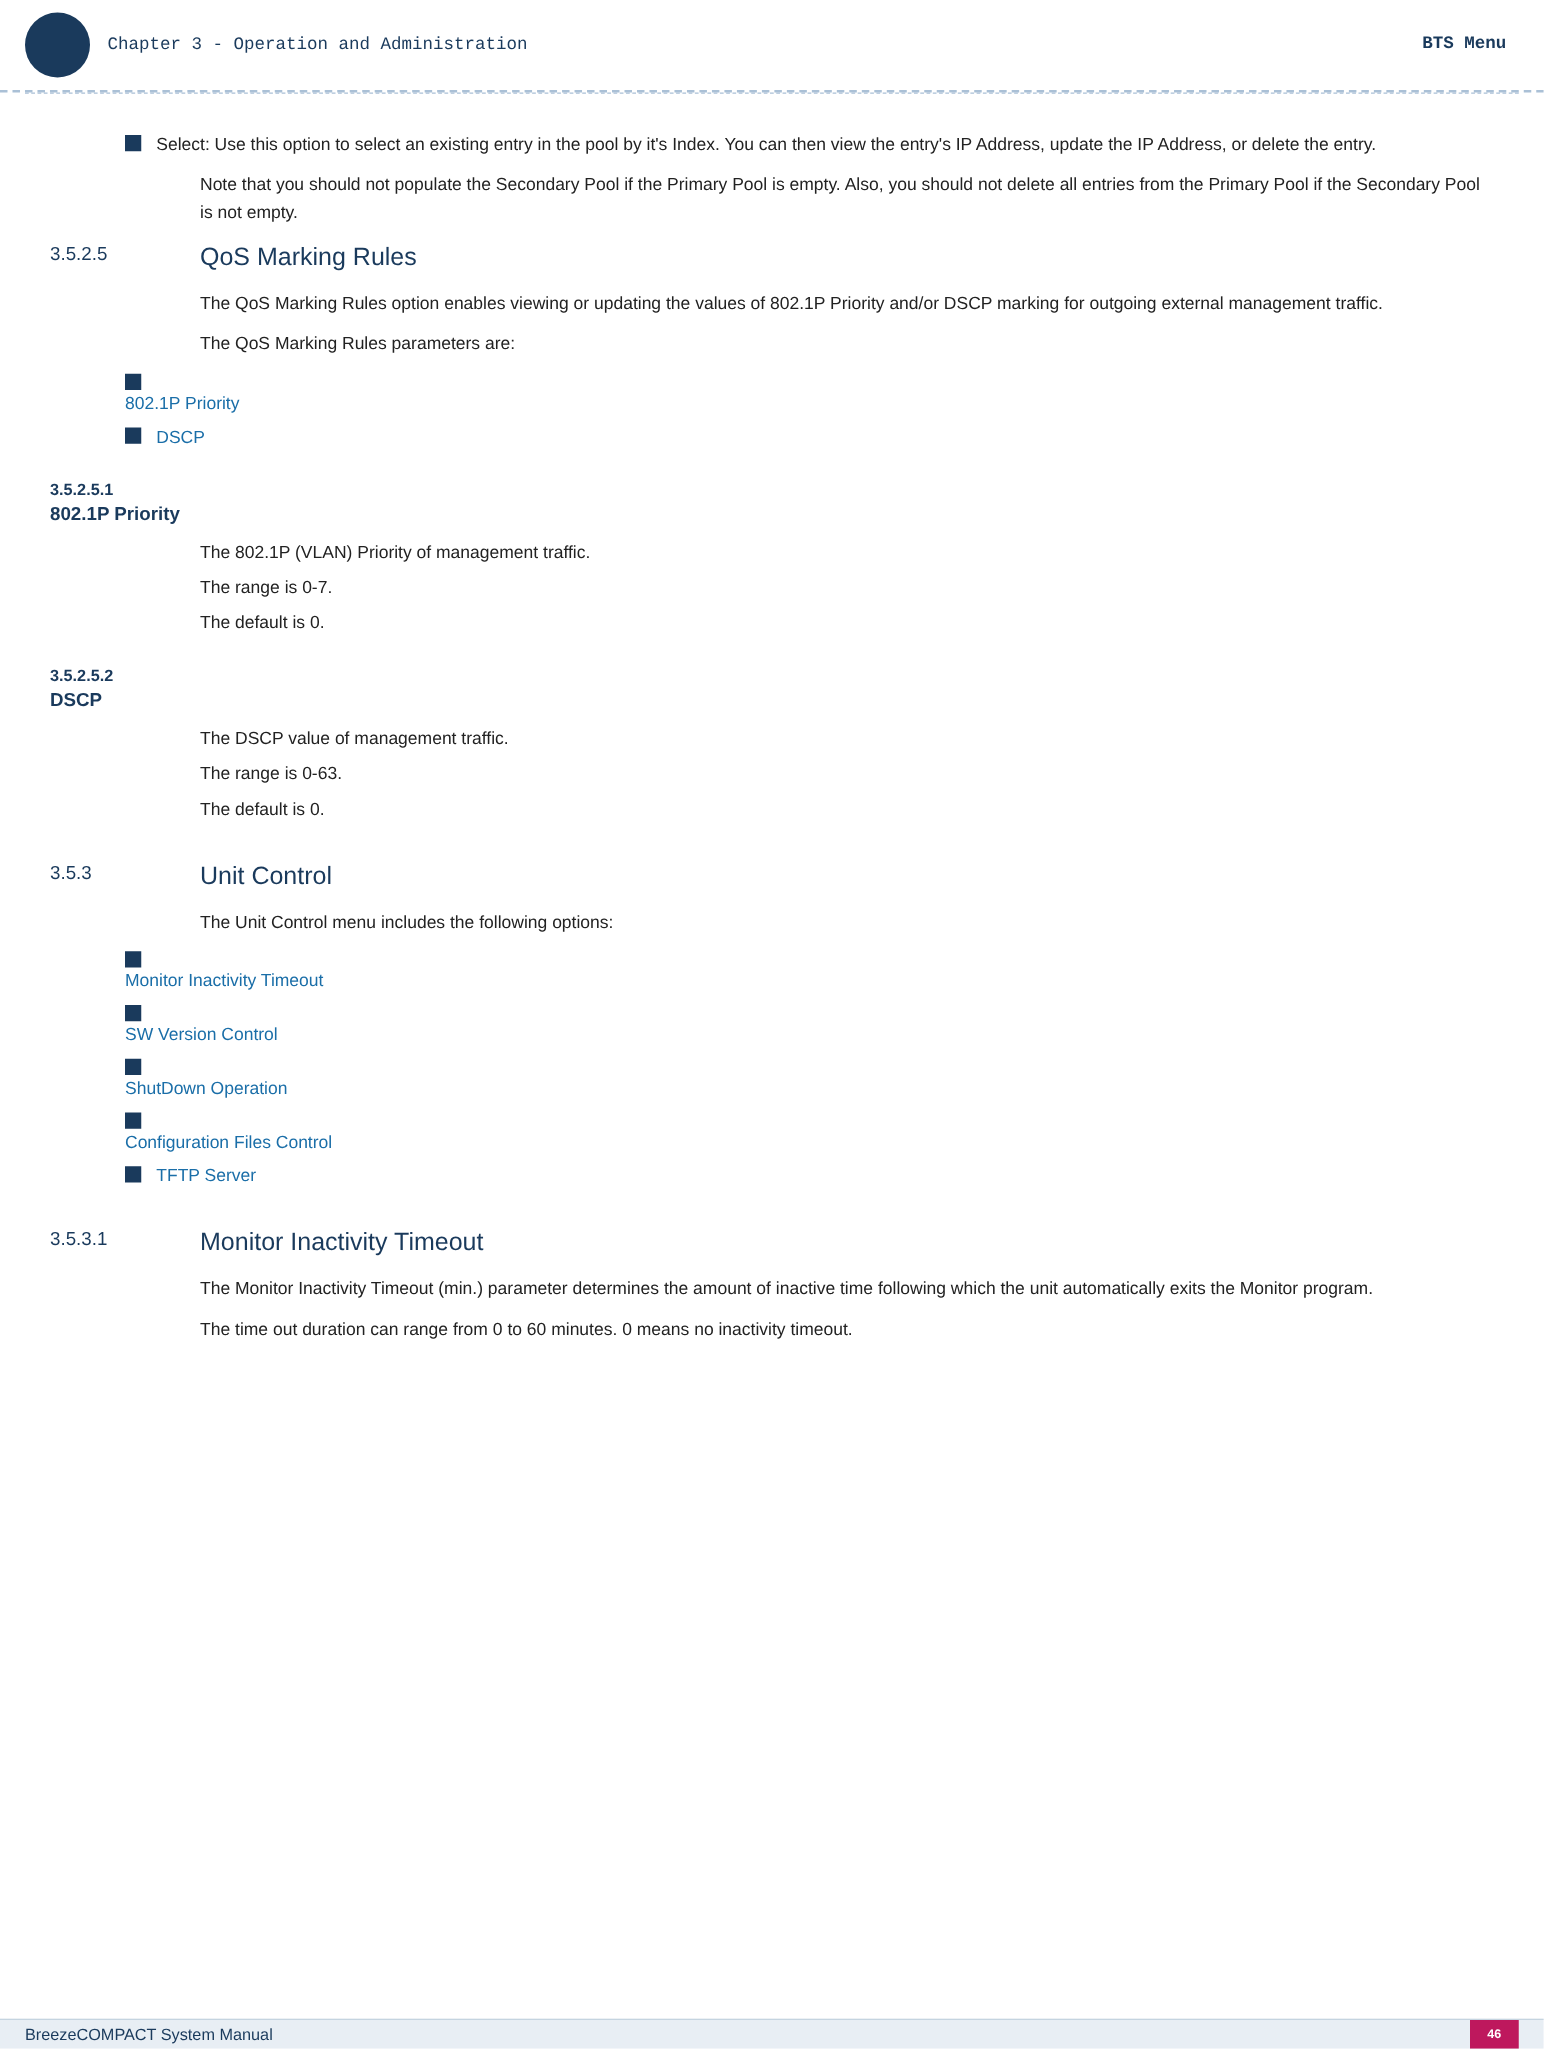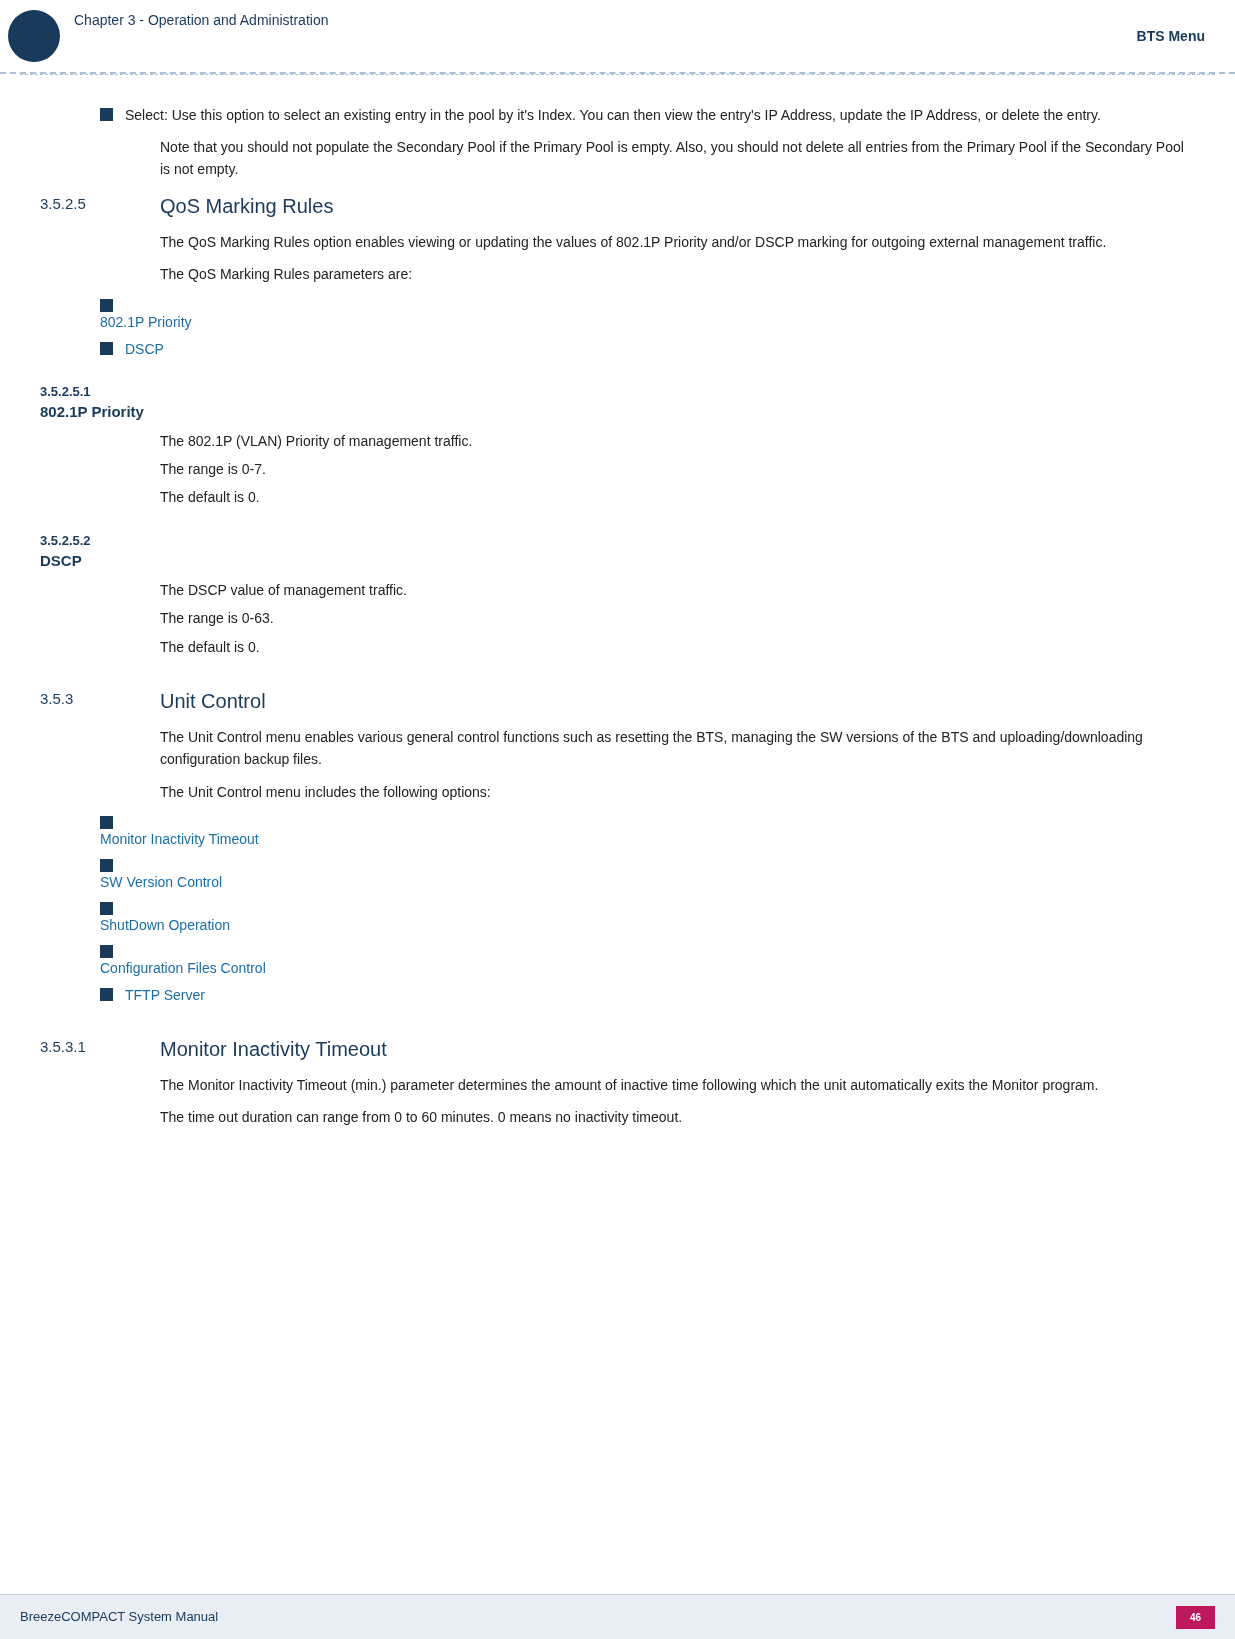--- a/index.html
+++ b/index.html
@@ -11,23 +11,25 @@
       font-size: 14px;
       line-height: 1.5;
       width: 1235px;
       min-height: 1639px;
       position: relative;
     }
 
     
     .header {
       display: flex;
-      padding: 10px 8px;
+      align-items: center;
+      padding: 10px 20px;
       border-bottom: 2px dashed #aac0d6;
       position: relative;
+      font-family: Liberation Mono, monospace;
     }
 
     .header-circle {
       width: 52px;
       height: 52px;
       background: #1a3a5c;
       border-radius: 50%;
       margin-right: 14px;
       flex-shrink: 0;
     }
@@ -133,21 +135,21 @@
       color: #1a6ea8;
       text-decoration: none;
     }
 
     
     .footer {
       position: absolute;
       bottom: 0;
       left: 0;
       right: 0;
-      height: 45px;
+      height: 24px;
       background: #e8eef4;
       display: flex;
       align-items: center;
       justify-content: space-between;
       padding: 0 20px;
       border-top: 1px solid #c5d4e0;
     }
 
     .footer-left {
       font-size: 13px;
@@ -216,21 +218,20 @@
     <span class="subsection-title">DSCP</span>
   </div>
   <p class="body-text mb-6">The DSCP value of management traffic.</p>
   <p class="body-text mb-6">The range is 0-63.</p>
   <p class="body-text mb-28">The default is 0.</p>
 
   <div class="section-row mb-10">
     <span class="section-number">3.5.3</span>
     <span class="section-title">Unit Control</span>
   </div>
-  <p class="body-text mb-10">The Unit Control menu enables various general control functions such as resetting the BTS, managing the SW versions of the BTS and uploading/downloading configuration backup files.</p>
   <p class="body-text mb-10">The Unit Control menu includes the following options:</p>
 
   <div class="bullet-item mb-6">
     <div class="bullet-square"></div>
     <a class="link-item" href="#">Monitor Inactivity Timeout</a>
   </div>
   <div class="bullet-item mb-6">
     <div class="bullet-square"></div>
     <a class="link-item" href="#">SW Version Control</a>
   </div>

